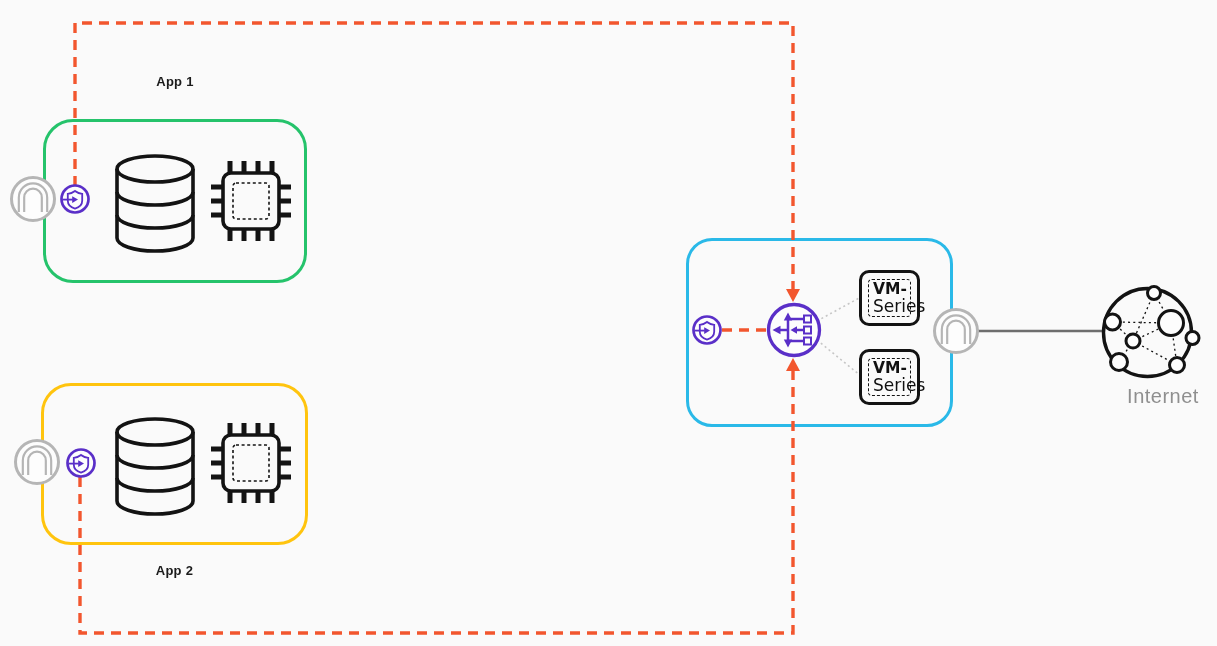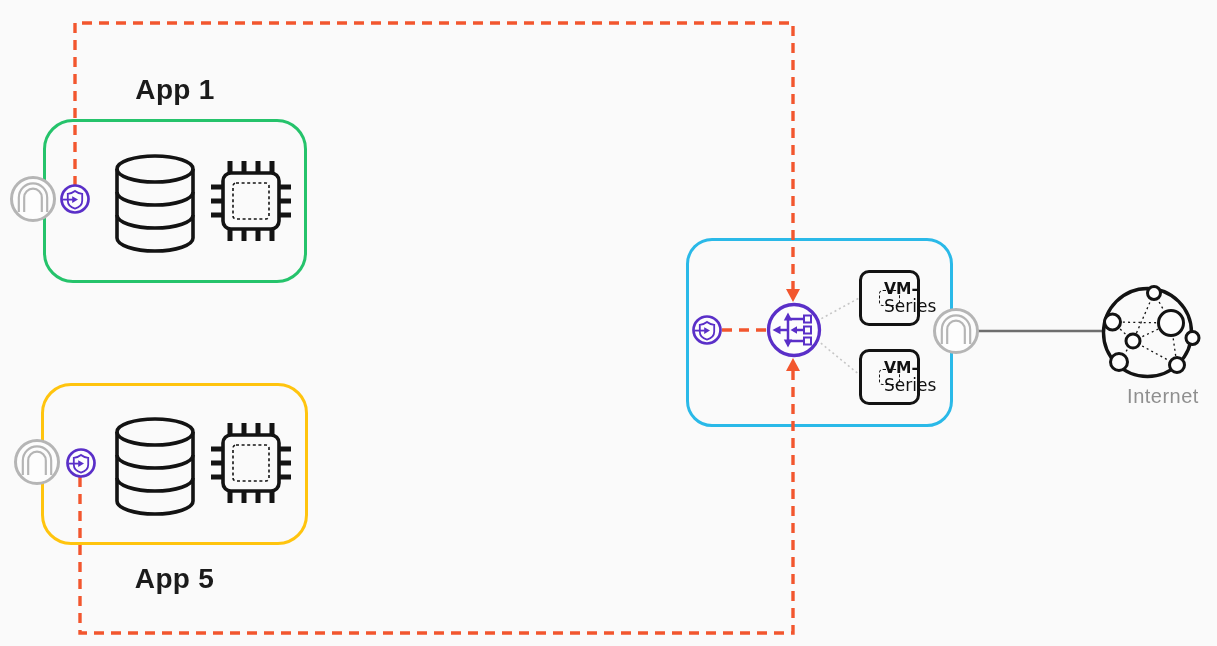--- a/index.html
+++ b/index.html
@@ -6,29 +6,29 @@
   .canvas{
     position:relative;width:1217px;height:646px;overflow:hidden;
     background:var(--background,#fafafa);
     font-family:"Liberation Sans",sans-serif;
   }
   .box{position:absolute;box-sizing:border-box;background:transparent;}
   .app1-box{left:43px;top:119px;width:264px;height:164px;border:3px solid var(--app1-border,#25c36b);border-radius:30px;}
   .app2-box{left:41px;top:383px;width:267px;height:162px;border:3px solid var(--app2-border,#ffc40e);border-radius:30px;}
   .sec-box{left:686px;top:238px;width:267px;height:189px;border:3px solid var(--security-border,#2ab9e8);border-radius:26px;}
   .layer{position:absolute;left:0;top:0;width:1217px;height:646px;}
-  .label{position:absolute;text-align:center;font-weight:bold;font-size:28px;color:var(--ink,#1b1b1b);letter-spacing:.3px;}
+  .label{position:absolute;text-align:center;font-weight:bold;font-size:13px;color:var(--ink,#1b1b1b);letter-spacing:.3px;}
   .app1-label{left:43px;width:264px;top:74px;}
   .app2-label{left:41px;width:267px;top:563px;}
   .sec-label{left:749px;width:272px;top:203px;font-size:20px;}
   .internet-label{left:1088px;width:150px;top:385px;font-weight:normal;font-size:20px;color:var(--text-gray,#8f8f8f);letter-spacing:.5px;}
   .vm-box{
     position:absolute;width:61px;height:56px;box-sizing:border-box;
     background:var(--background,#fafafa);border:3px solid var(--ink-strong,#131313);
-    border-radius:10px;padding:17px;
+    border-radius:10px;padding:6px;
   }
   .vm1{left:859px;top:270px;}
   .vm2{left:859px;top:349px;}
   .vm-inner{
     width:100%;height:100%;box-sizing:border-box;border:1.6px dashed var(--ink-strong,#131313);
     border-radius:4px;display:flex;flex-direction:column;justify-content:center;
     padding-left:4px;color:#111;font-family:"DejaVu Sans",sans-serif;
   }
   .vm-line1{font-size:15.5px;font-weight:bold;line-height:1.05;}
   .vm-line2{font-size:17px;line-height:1.1;}
@@ -141,21 +141,21 @@
         <circle cx="23.5" cy="-9.5" r="12.5"></circle>
         <circle cx="45" cy="5.5" r="6.5"></circle>
         <circle cx="-14.5" cy="8.5" r="7"></circle>
         <circle cx="-28.5" cy="29.5" r="8.5"></circle>
         <circle cx="29.5" cy="32.5" r="7.5"></circle>
       </g>
     </g>
   </svg>
 
   <div class="label app1-label">App 1</div>
-  <div class="label app2-label">App 5</div>
+  <div class="label app2-label">App 2</div>
   <div class="label internet-label">Internet</div>
 
   <div class="vm-box vm1">
     <div class="vm-inner">
       <span class="vm-line1">VM-</span>
       <span class="vm-line2">Series</span>
     </div>
   </div>
   <div class="vm-box vm2">
     <div class="vm-inner">

